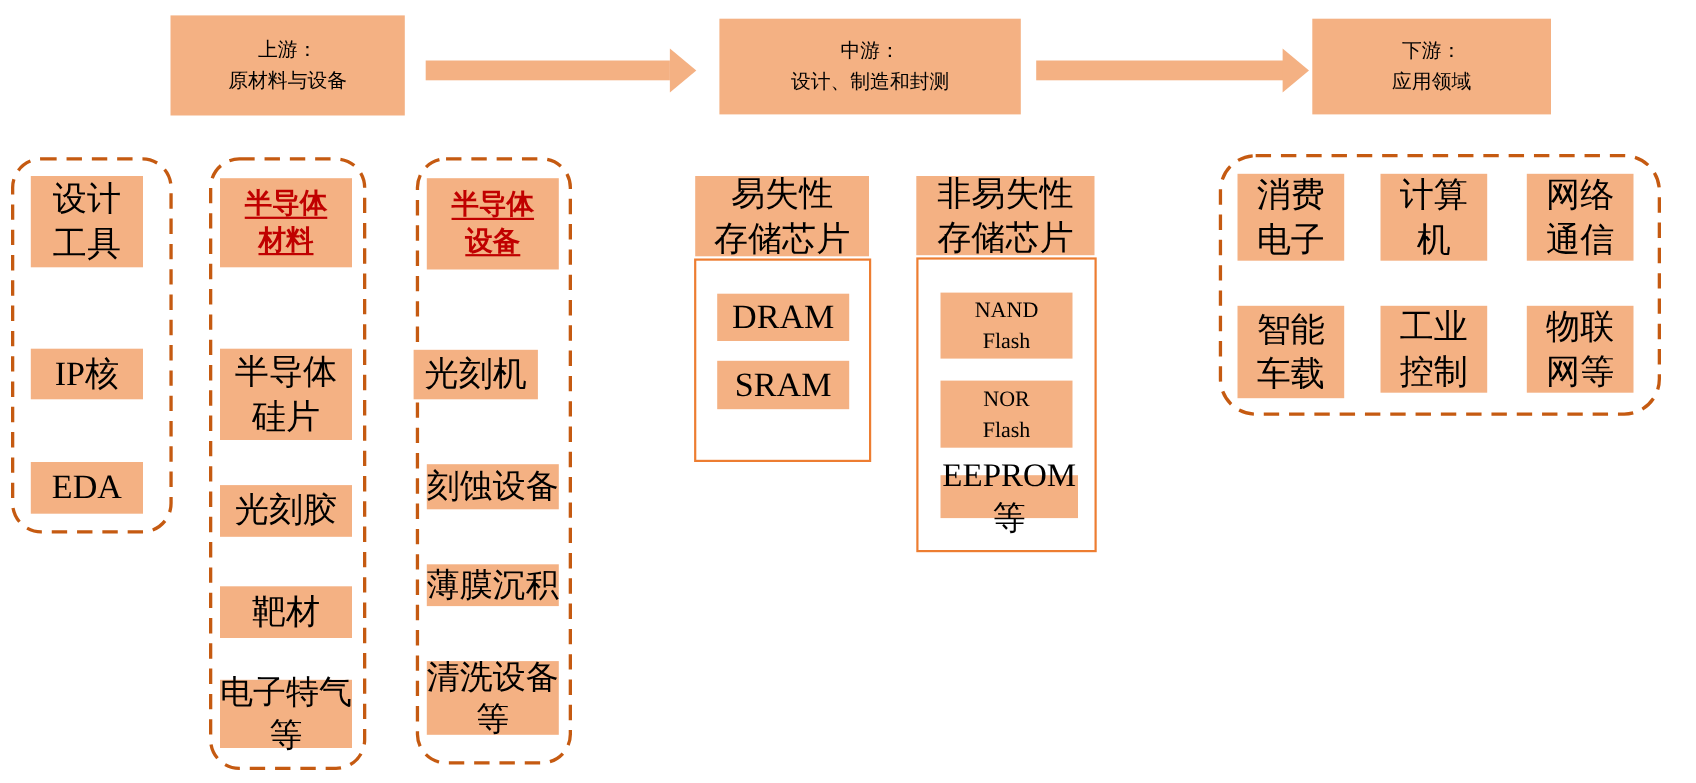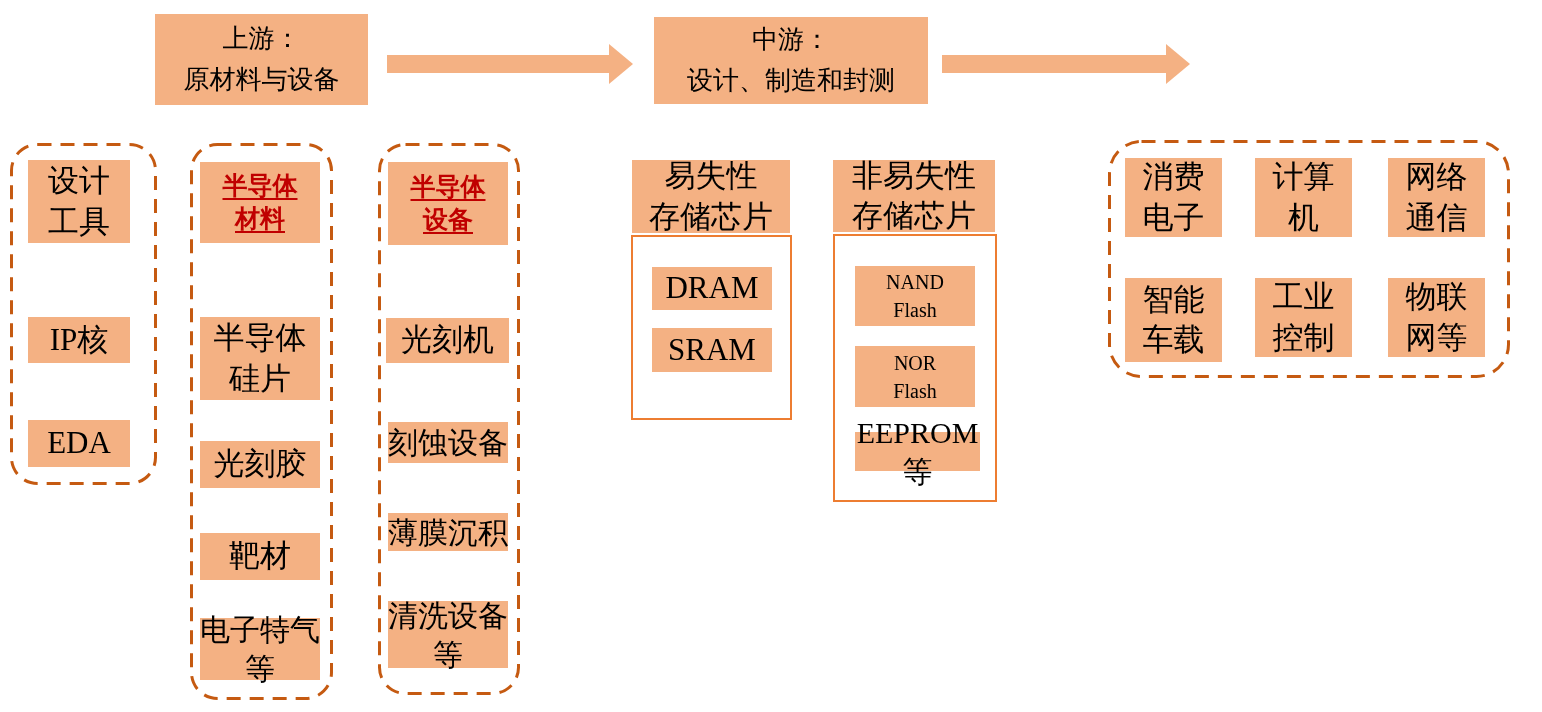--- a/index.html
+++ b/index.html
@@ -7,21 +7,21 @@
     position:relative; width:1542px; height:712px; background:#ffffff;
     font-family:"Liberation Serif","DejaVu Serif",serif;
     color:#000;
     overflow:hidden;
   }
   
   .hdr {
     position:absolute; background:var(--box_fill);
     display:flex; align-items:center; justify-content:center;
     text-align:center; white-space:pre-line;
-    font-size:26px; line-height:1.55; font-weight:400;
+    font-size:18px; line-height:1.55; font-weight:400;
   }
   
   .box {
     position:absolute; background:var(--box_fill);
     display:flex; align-items:center; justify-content:center;
     text-align:center; white-space:pre-line;
     font-size:31px; line-height:1.3;
   }
   .box.sm { font-size:30px; }
   .box.xs { font-size:20px; line-height:1.4; }
@@ -65,20 +65,22 @@
   </div>
 
   <div class="hdr" style="left:654px; top:17px; width:274px; height:87px;">中游：
 设计、制造和封测</div>
 
   <div class="arrow" style="left:942px; top:40px; width:248px; height:48px;">
     <div class="shaft" style="width:226px;"></div>
     <div class="head"></div>
   </div>
 
+  <div class="hdr" style="left:1193px; top:17px; width:217px; height:87px;">下游：
+应用领域</div>
 
   <svg class="dashc" style="left:10px; top:143px;" width="147" height="342">
     <rect x="1.5" y="1.5" width="144" height="339" rx="26"></rect>
   </svg>
   <div class="box" style="left:28px; top:160px; width:102px; height:83px;">设计
 工具</div>
   <div class="box" style="left:28px; top:317px; width:102px; height:46px;">IP核</div>
   <div class="box" style="left:28px; top:420px; width:102px; height:47px;">EDA</div>
 
   <svg class="dashc" style="left:190px; top:143px;" width="143" height="557">
@@ -91,21 +93,21 @@
   <div class="box" style="left:200px; top:441px; width:120px; height:47px;">光刻胶</div>
   <div class="box" style="left:200px; top:533px; width:120px; height:47px;">靶材</div>
   <div class="box sm" style="left:200px; top:618px; width:120px; height:62px;">电子特气
 等</div>
 
   <svg class="dashc" style="left:378px; top:143px;" width="142" height="552">
     <rect x="1.5" y="1.5" width="139" height="549" rx="26"></rect>
   </svg>
   <div class="box red" style="left:388px; top:162px; width:120px; height:83px;">半导体
 设备</div>
-  <div class="box" style="left:386px; top:318px; width:123px; height:45px;">光刻机</div>
+  <div class="box" style="left:376px; top:318px; width:113px; height:45px;">光刻机</div>
   <div class="box sm" style="left:388px; top:422px; width:120px; height:41px;">刻蚀设备</div>
   <div class="box sm" style="left:388px; top:513px; width:120px; height:38px;">薄膜沉积</div>
   <div class="box sm" style="left:388px; top:601px; width:120px; height:67px;">清洗设备
 等</div>
 
   <div class="box" style="left:632px; top:160px; width:158px; height:73px;">易失性
 存储芯片</div>
   <div class="outline" style="left:631px; top:235px; width:157px; height:181px;"></div>
   <div class="box" style="left:652px; top:267px; width:120px; height:43px;">DRAM</div>
   <div class="box" style="left:652px; top:328px; width:120px; height:44px;">SRAM</div>

